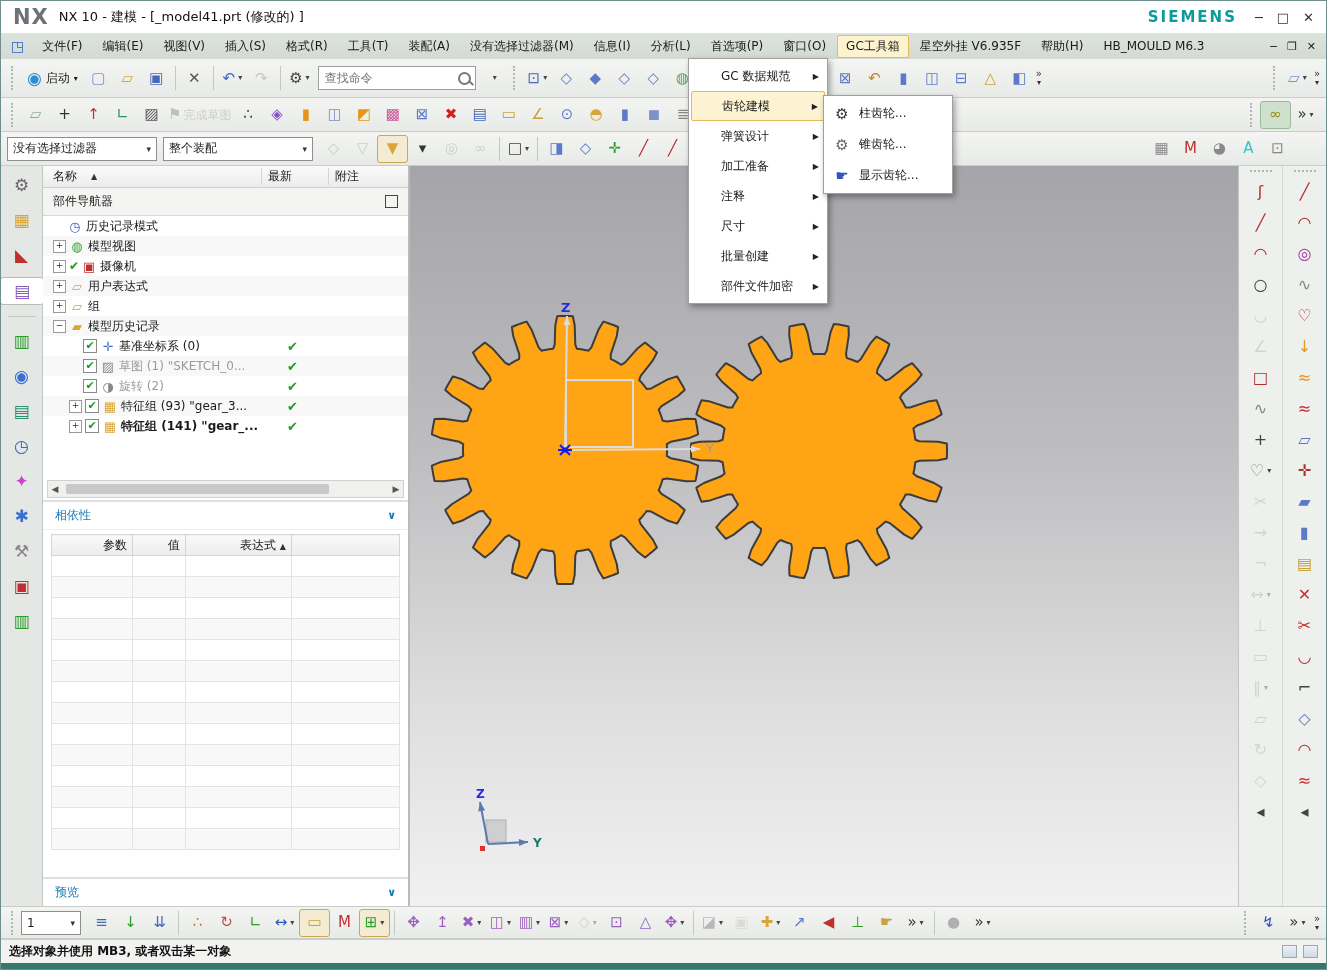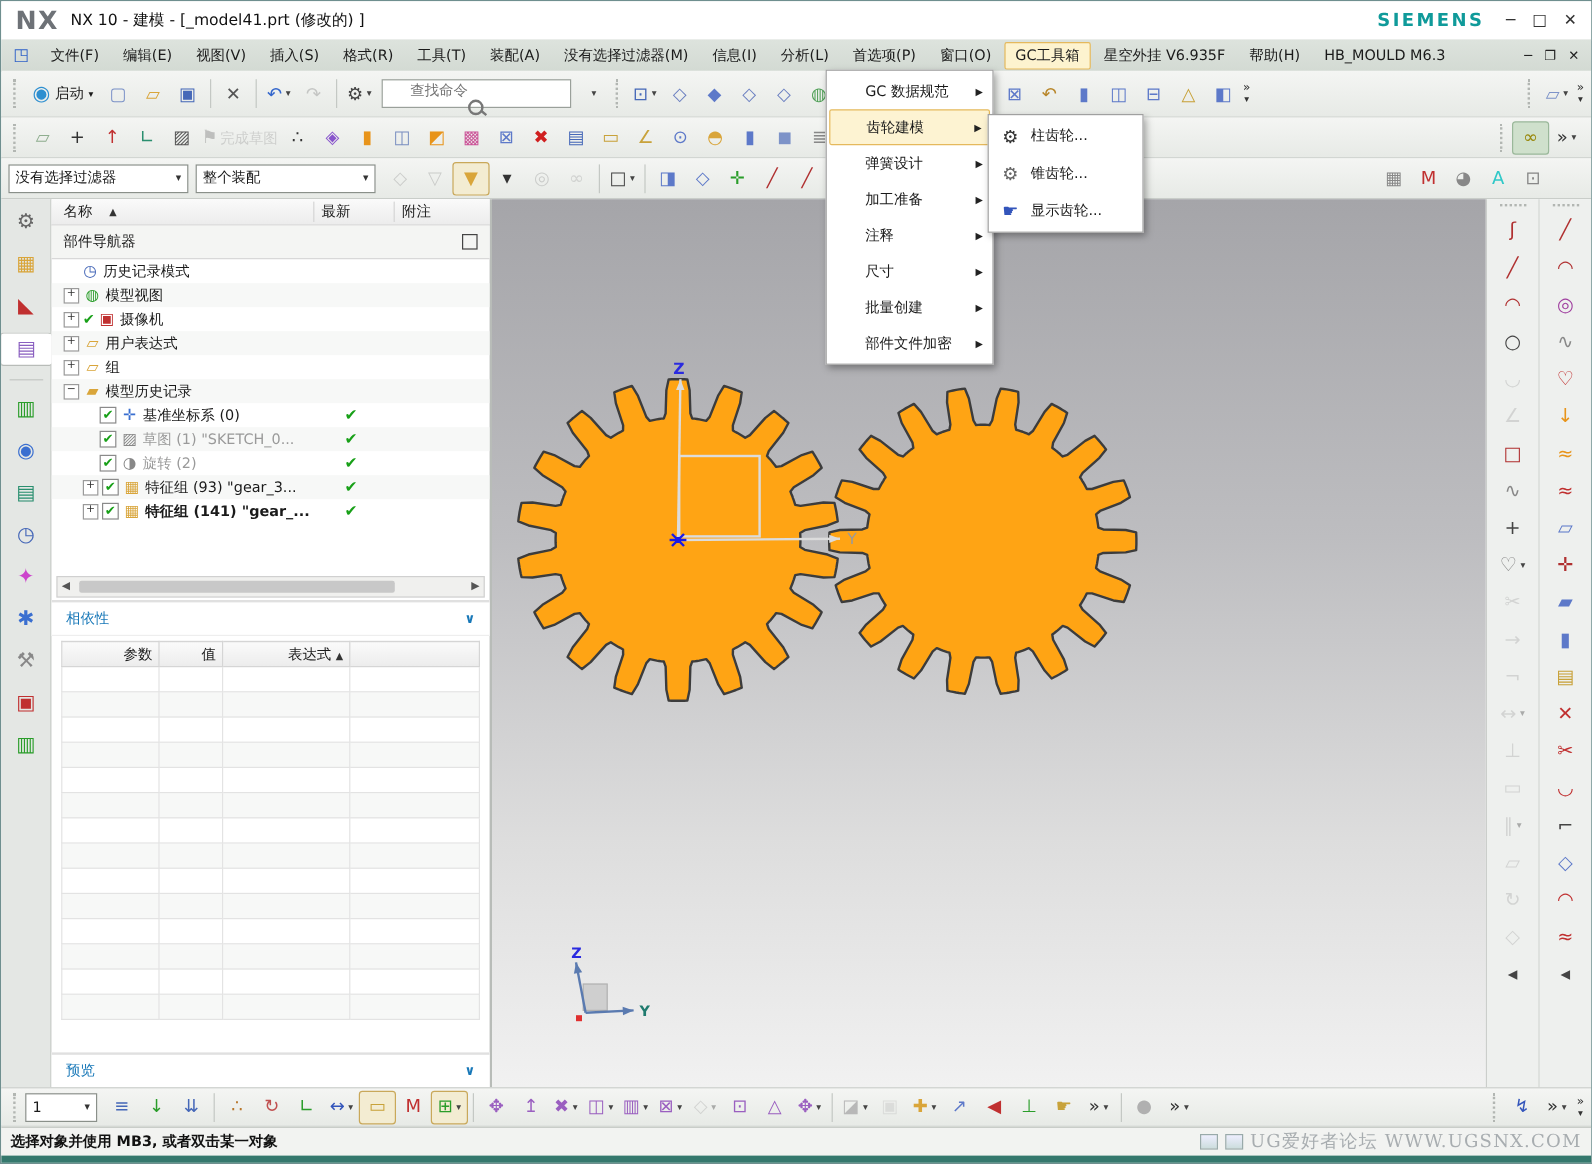--- a/index.html
+++ b/index.html
@@ -34,21 +34,21 @@
   .tbi.dis{opacity:.40;}
   .tbi.hl{background:#f3ecd2;border:1px solid #c9a85a;}
   .tbi.hl2{background:#cfe0cc;border:1px solid #9ab89a;}
   .tsep{width:1px;height:24px;background:#c4c8c4;margin:0 4px;flex:none;}
   .grip{width:4px;height:24px;border-left:2px dotted #b2b6b2;margin:0 4px;flex:none;}
   .ovf{font-size:10px;color:#333;display:flex;flex-direction:column;align-items:center;line-height:1;margin:0 2px;}
   #start-button{display:inline-flex;align-items:center;gap:4px;padding:0 6px;height:28px;border-radius:3px;}
   #start-button .glb{font-size:17px;color:#2e8fd0;}
   #start-button .cr{font-size:8px;}
   #find-box{display:inline-flex;align-items:center;height:22px;width:148px;border:1px solid #9aa09a;background:#fff;
-            margin:0 4px;padding:0 4px;justify-content:space-between;flex-direction:column;}
+            margin:0 4px;padding:0 4px;justify-content:space-between;}
   #find-box input{border:none;outline:none;width:110px;font-size:12px;font-family:inherit;color:#555;background:transparent;}
   .mag{width:9px;height:9px;border:2px solid #777;border-radius:50%;position:relative;flex:none;}
   .mag:after{content:"";position:absolute;left:8px;top:8px;width:6px;height:2px;background:#777;transform:rotate(40deg);}
   .dd{display:inline-flex;align-items:center;justify-content:space-between;height:22px;border:1px solid #8a908a;
       background:#fff;padding:0 5px;margin-right:6px;}
   .dd .cr{font-size:9px;color:#333;}
   
   #main{position:absolute;left:0;top:165px;width:100%;height:740px;display:flex;}
   #strip{width:42px;background:#e4e7e4;border-right:1px solid #c2c6c2;display:flex;flex-direction:column;align-items:center;padding-top:6px;gap:9px;box-sizing:border-box;}
   #strip .tbi{font-size:17px;}
@@ -1020,21 +1020,20 @@
         </span>
       </span>
     <span class="ovf" style="margin-right:6px;">»<span style="font-size:8px">▾</span></span>
   </div>
 
   <div id="statusbar">
     <span id="status-msg">选择对象并使用 MB3, 或者双击某一对象</span>
     <span id="watermark">
       <span class="wmico"></span>
       <span class="wmico"></span>
-      <span>UG爱好者论坛 WWW.UGSNX.COM</span>
     </span>
   </div>
   <div id="teal"></div>
 
   <div id="menu-popup" class="popup">
       <div class="mi">
         <span>GC 数据规范</span>
         <span class="arrow">▶</span>
       </div>
       <div class="mi hl">

